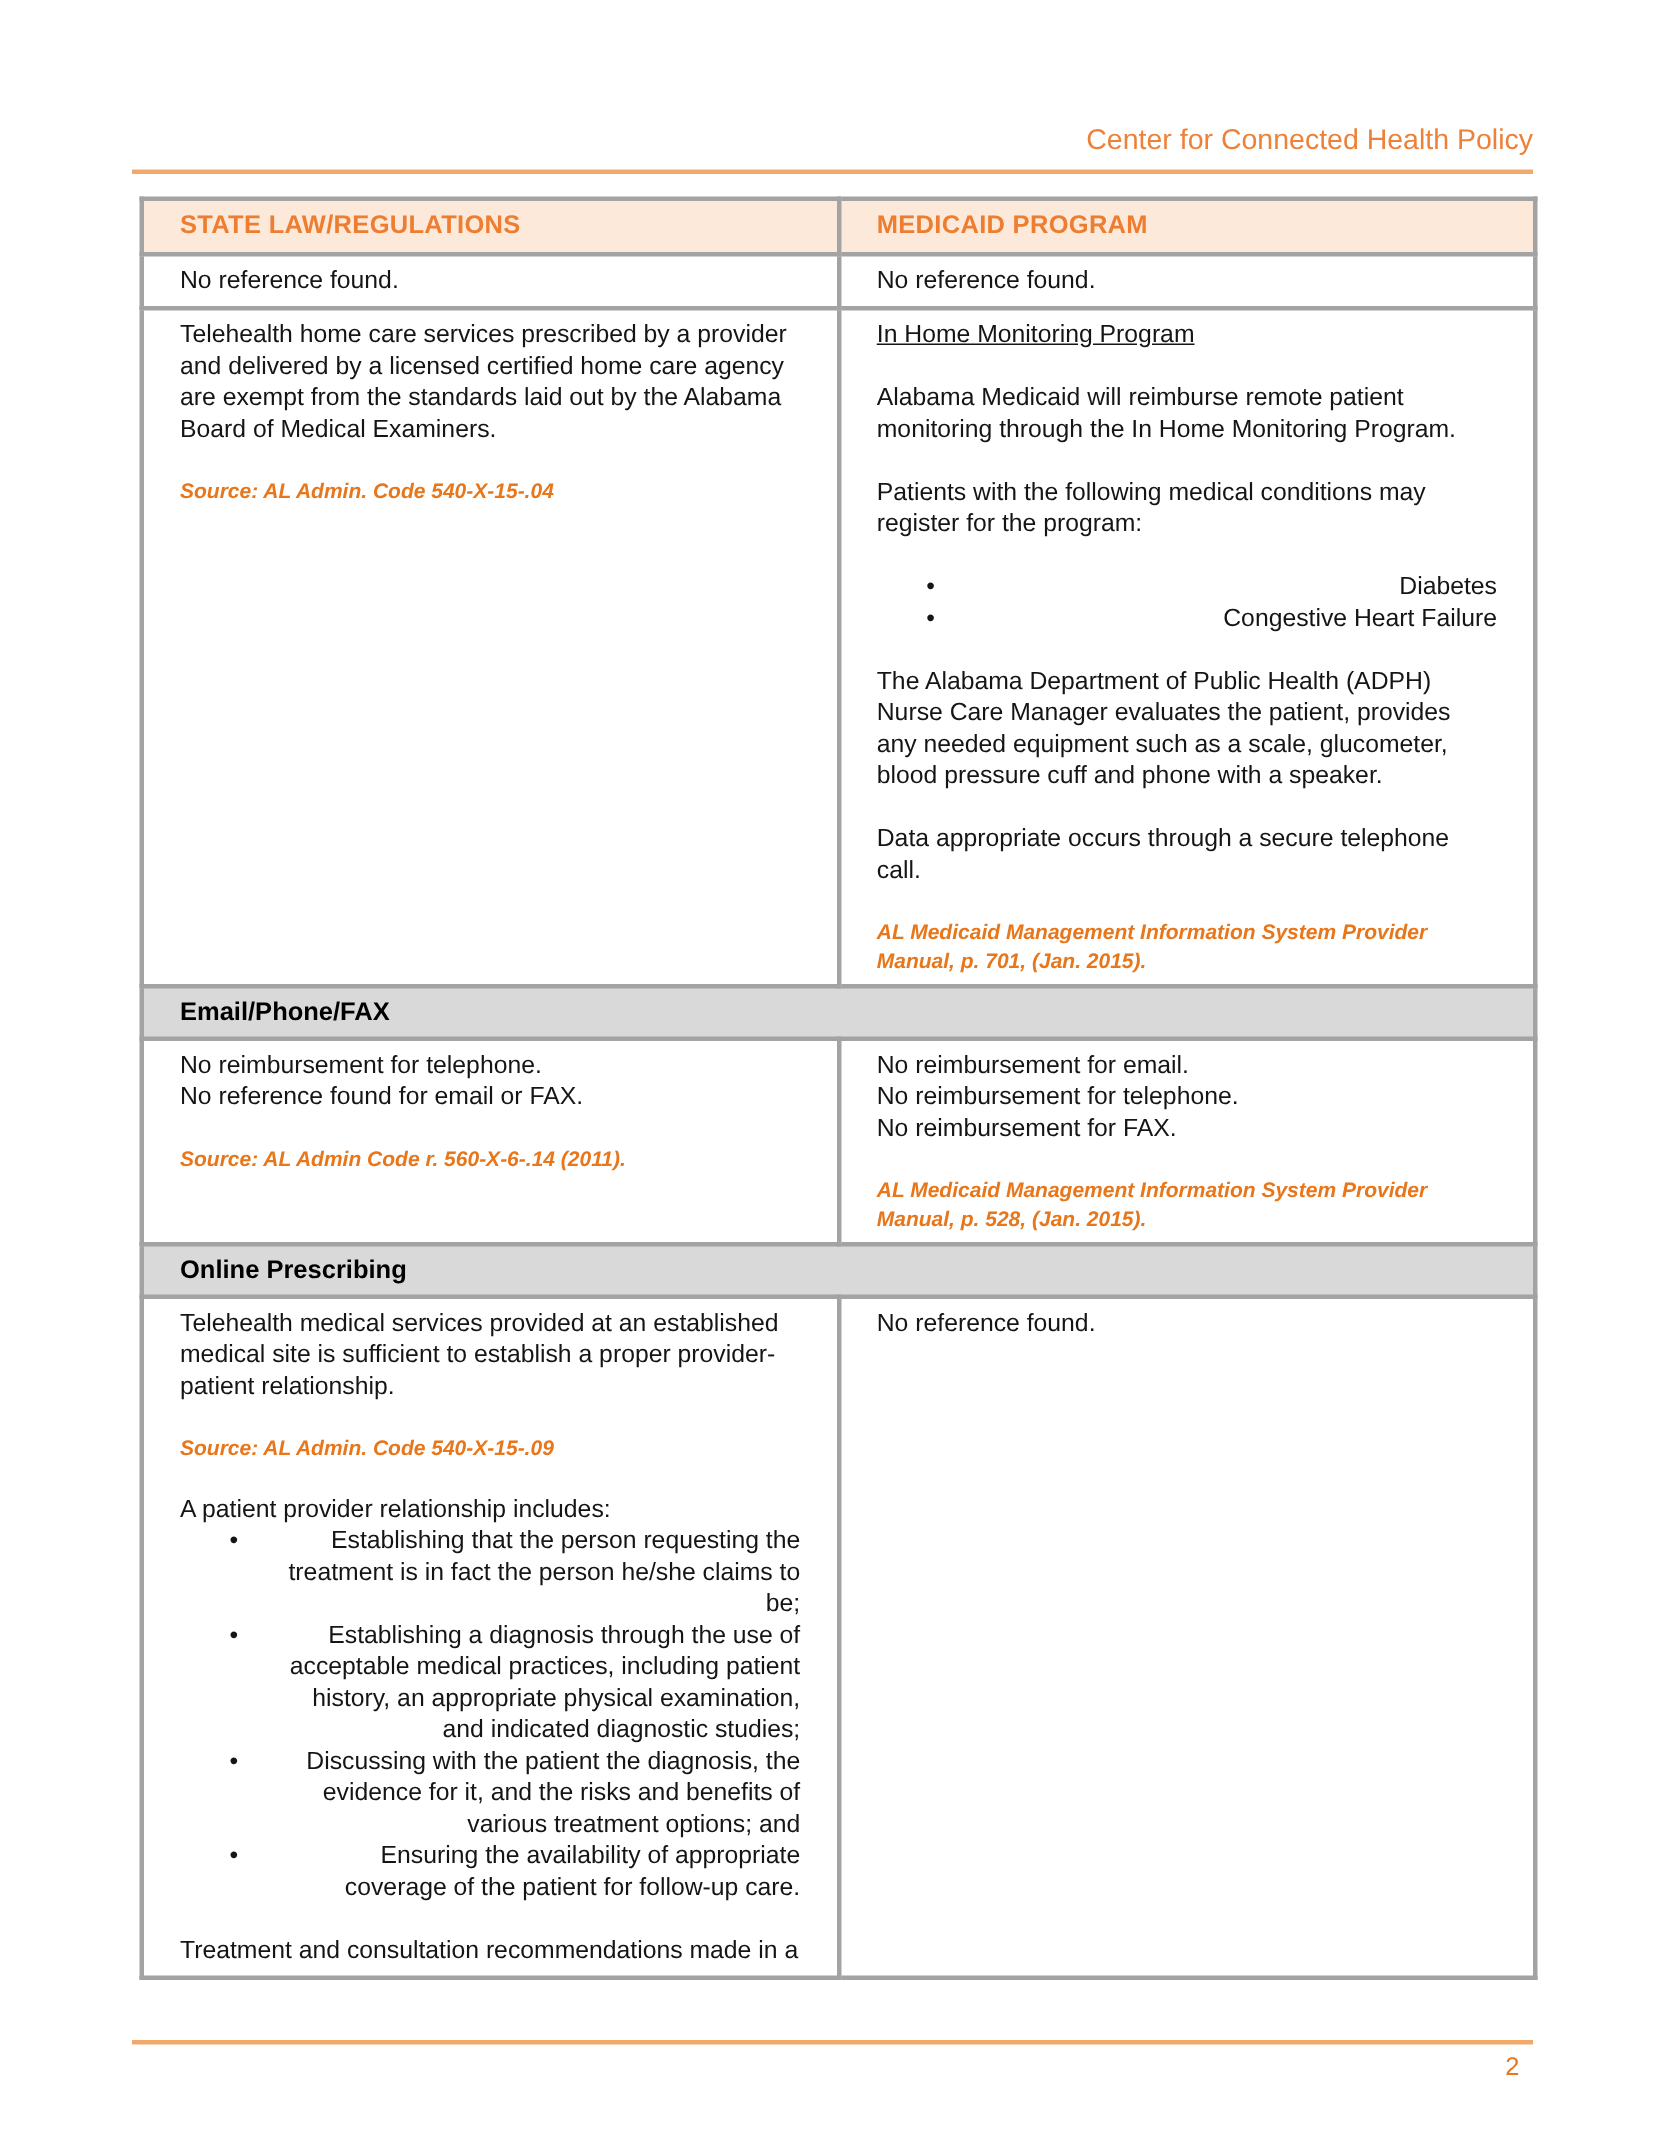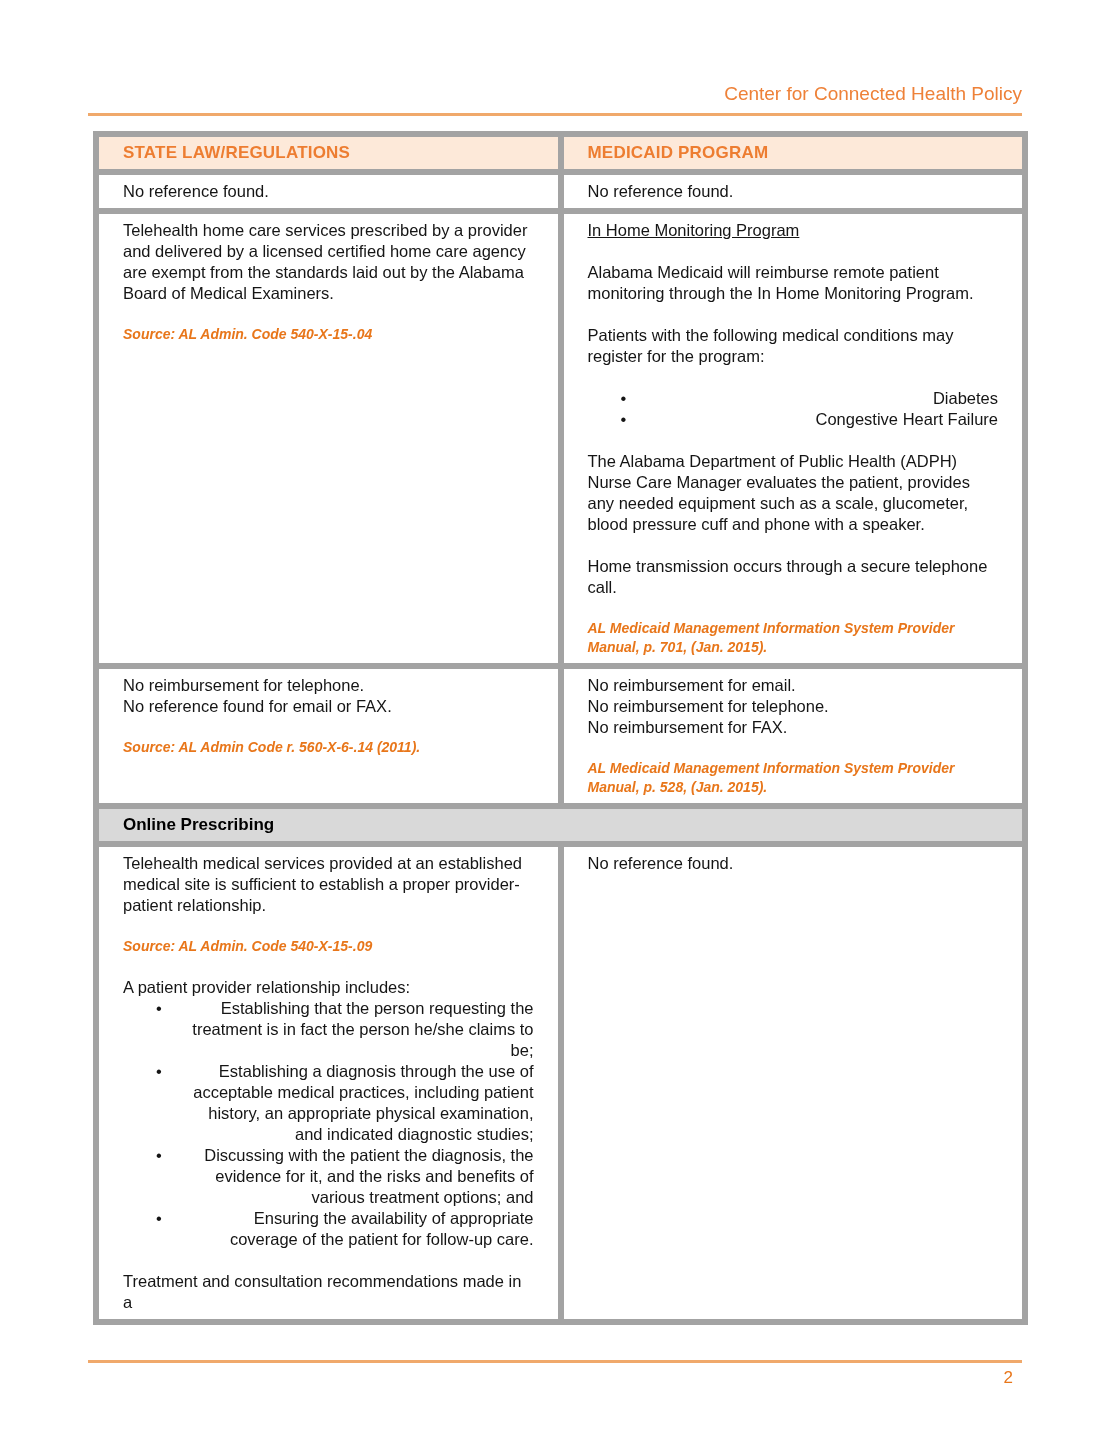--- a/index.html
+++ b/index.html
@@ -39,21 +39,21 @@
   .policy-table {
     position: absolute;
     top: 131px;
     left: 93px;
     width: 929px;
     border-collapse: collapse;
     table-layout: fixed;
   }
   .policy-table col { width: 464.5px; }
   .policy-table th, .policy-table td {
-    border: 6px solid #a3a3a3;
+    border: 3px solid #a3a3a3;
     vertical-align: top;
     padding: 6px 24px;
   }
   .policy-table th {
     background: #FDE9D9;
     color: #ED7D31;
     font-size: 17px;
     font-weight: bold;
     text-align: left;
     height: 37px;
@@ -167,25 +167,28 @@
         </td>
         <td class="body-cell">
           <div class="p underline">In Home Monitoring Program</div>
           <div class="p">Alabama Medicaid will reimburse remote patient monitoring through the In Home Monitoring Program.</div>
           <div class="p">Patients with the following medical conditions may register for the program:</div>
           <ul class="blist">
             <li>Diabetes</li>
             <li>Congestive Heart Failure</li>
           </ul>
           <div class="p">The Alabama Department of Public Health (ADPH) Nurse Care Manager evaluates the patient, provides any needed equipment such as a scale, glucometer, blood pressure cuff and phone with a speaker.</div>
-          <div class="p">Home transmission occurs through a secure telephone call.</div>
+          <div class="p">Data appropriate occurs through a secure telephone call.</div>
           <div class="src">AL Medicaid Management Information System Provider Manual, p. 701, (Jan. 2015).</div>
         </td>
       </tr>
 
+      <tr>
+        <td colspan="2" class="section-cell">Email/Phone/FAX</td>
+      </tr>
 
       <tr class="row-epf">
         <td class="body-cell">
           <div class="line">No reimbursement for telephone.</div>
           <div class="line">No reference found for email or FAX.</div>
           <div class="src gap-above">Source: AL Admin Code r. 560-X-6-.14 (2011).</div>
         </td>
         <td class="body-cell">
           <div class="line">No reimbursement for email.</div>
           <div class="line">No reimbursement for telephone.</div>

